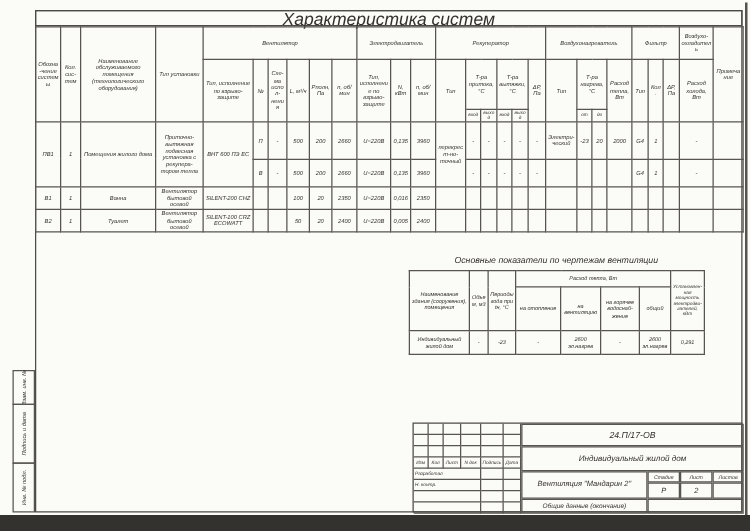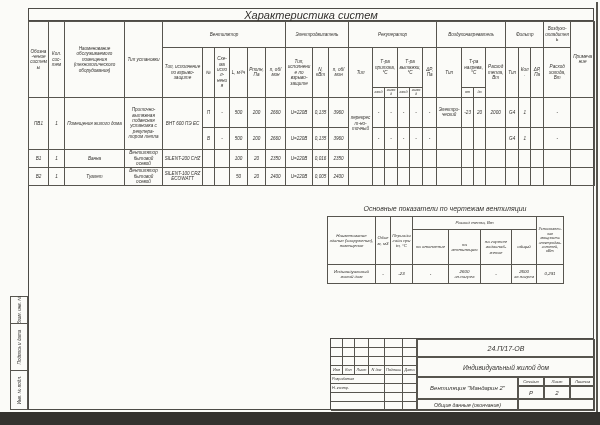--- a/index.html
+++ b/index.html
@@ -7,21 +7,21 @@
   body {
     position: relative; overflow: hidden;
     background: #fbfbf8;
     font-family: "Liberation Sans", sans-serif;
     font-style: italic;
     color: #33312e;
   }
   .abs { position: absolute; }
   .frame { left: 28px; top: 8px; width: 566px; height: 402px; border: 1px solid #4d4b47; }
   .titlebar { left: 28px; top: 8px; width: 566px; height: 13px; border: 1px solid #4d4b47;
-    display: flex; align-items: center; justify-content: center; font-size: 11px; }
+    display: flex; align-items: center; justify-content: center; font-size: 14px; }
   table { border-collapse: collapse; table-layout: fixed; }
   td { border: 1px solid #57554f; font-size: 5px; line-height: 1.18; text-align: center;
        vertical-align: middle; padding: 0 1px; overflow: hidden; word-wrap: break-word; }
   .sys { left: 28px; top: 21px; width: 566px; }
   .sys .h1 td { height: 26px; }
   .sys .h2 td { height: 40px; }
   .sys .h3 td { height: 9px; font-size: 3.8px; }
   .sys td { font-size: 4.6px; }
   .sys .r1 td { height: 30px; }
   .sys .r2 td { height: 22px; }

